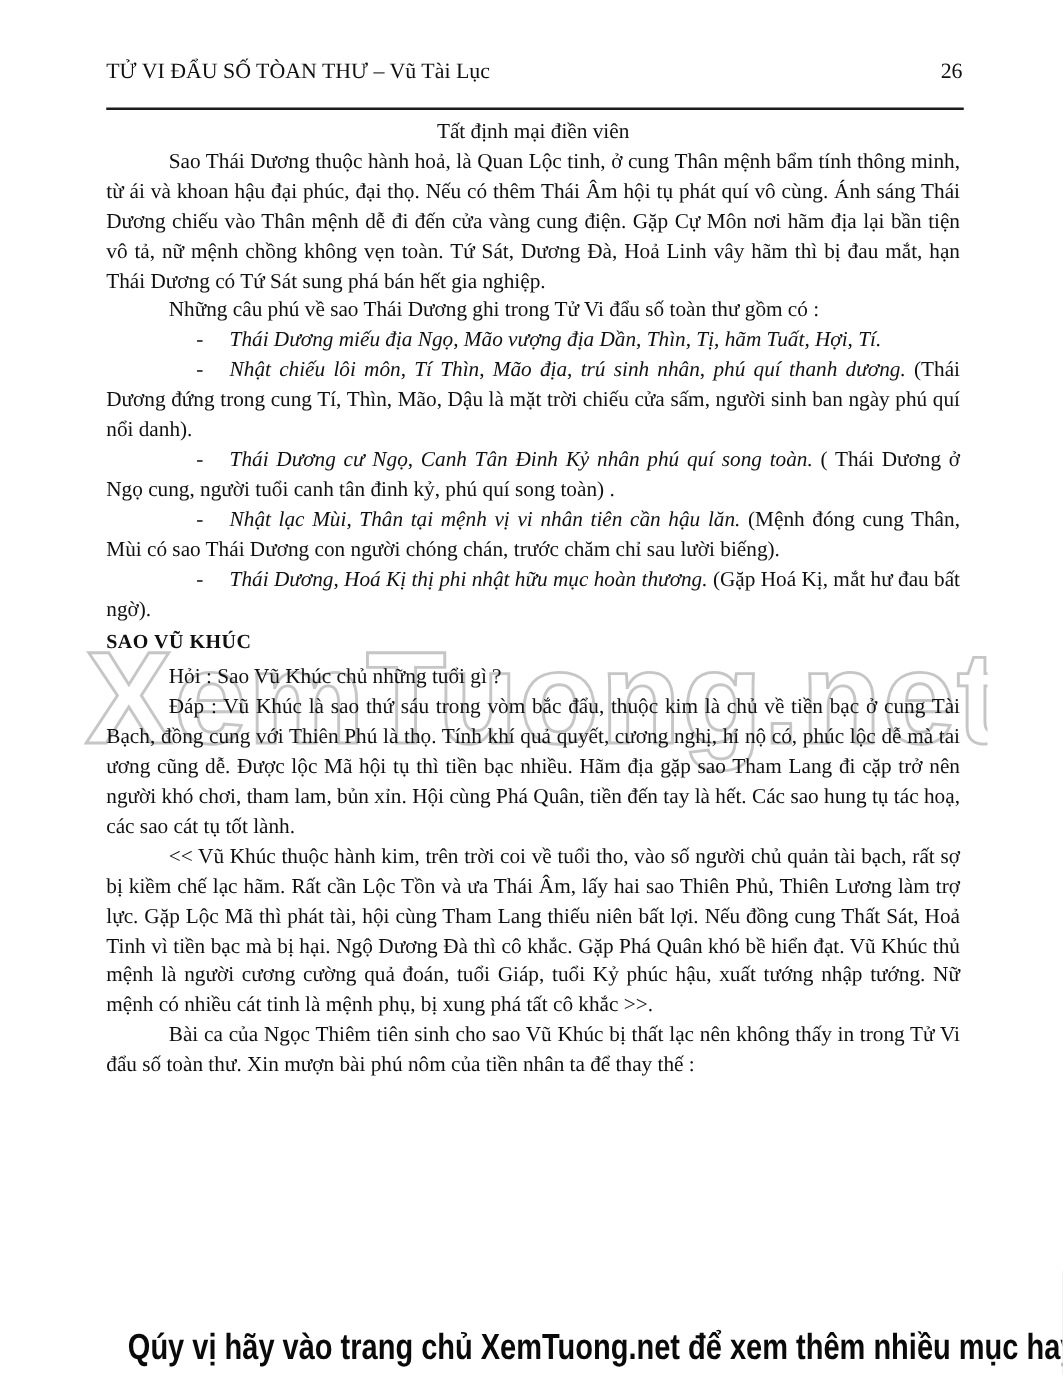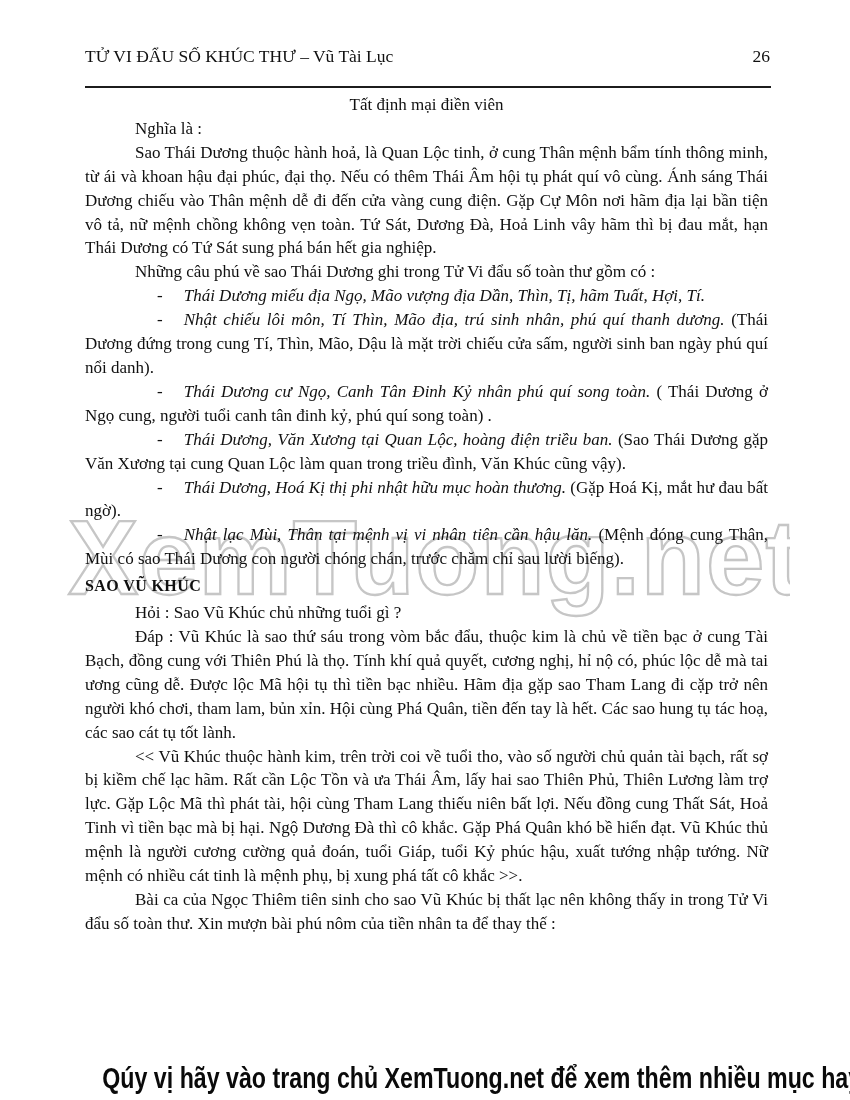--- a/index.html
+++ b/index.html
@@ -80,47 +80,45 @@
     transform-origin: center;
     white-space: nowrap;
   }
 </style>
 </head>
 <body>
 
 <div class="page">
 
   <div class="header-row">
-    <span>TỬ VI ĐẨU SỐ KHÚC THƯ – Vũ Tài Lục</span>
+    <span>TỬ VI ĐẨU SỐ TÒAN THƯ – Vũ Tài Lục</span>
     <span>26</span>
   </div>
   <div class="header-rule"></div>
 
   <svg class="watermark" width="724" height="170" viewBox="0 0 724 170">
     <text x="2" y="120" font-family="Liberation Sans, DejaVu Sans, sans-serif" font-size="105" font-weight="bold" letter-spacing="1" fill="none" stroke="#c0c0c0" stroke-width="2.3">XemTuong.net</text>
   </svg>
 
   <div class="content">
 
     <p class="verse-line">Tất định mại điền viên</p>
-    <p class="ind">Nghĩa là :</p>
     <p class="ind">Sao Thái Dương thuộc hành hoả, là Quan Lộc tinh, ở cung Thân mệnh bẩm tính thông minh, từ ái và khoan hậu đại phúc, đại thọ. Nếu có thêm Thái Âm hội tụ phát quí vô cùng. Ánh sáng Thái Dương chiếu vào Thân mệnh dễ đi đến cửa vàng cung điện. Gặp Cự Môn nơi hãm địa lại bần tiện vô tả, nữ mệnh chồng không vẹn toàn. Tứ Sát, Dương Đà, Hoả Linh vây hãm thì bị đau mắt, hạn Thái Dương có Tứ Sát sung phá bán hết gia nghiệp.</p>
     <p class="ind">Những câu phú về sao Thái Dương ghi trong Tử Vi đẩu số toàn thư gồm có :</p>
 
     <p class="phu-item"><span class="dash">-</span><span class="it">Thái Dương miếu địa Ngọ, Mão vượng địa Dần, Thìn, Tị, hãm Tuất, Hợi, Tí.</span> <span></span></p>
 
     <p class="phu-item"><span class="dash">-</span><span class="it">Nhật chiếu lôi môn, Tí Thìn, Mão địa, trú sinh nhân, phú quí thanh dương.</span> <span>(Thái Dương đứng trong cung Tí, Thìn, Mão, Dậu là mặt trời chiếu cửa sấm, người sinh ban ngày phú quí nổi danh).</span></p>
 
     <p class="phu-item"><span class="dash">-</span><span class="it">Thái Dương cư Ngọ, Canh Tân Đinh Kỷ nhân phú quí song toàn.</span> <span>( Thái Dương ở Ngọ cung, người tuổi canh tân đinh kỷ, phú quí song toàn) .</span></p>
 
-    <p class="phu-item"><span class="dash">-</span><span class="it">Thái Dương, Văn Xương tại Quan Lộc, hoàng điện triều ban.</span> <span>(Sao Thái Dương gặp Văn Xương tại cung Quan Lộc làm quan trong triều đình, Văn Khúc cũng vậy).</span></p>
+
+    <p class="phu-item"><span class="dash">-</span><span class="it">Nhật lạc Mùi, Thân tại mệnh vị vi nhân tiên cần hậu lăn.</span> <span>(Mệnh đóng cung Thân, Mùi có sao Thái Dương con người chóng chán, trước chăm chỉ sau lười biếng).</span></p>
 
     <p class="phu-item"><span class="dash">-</span><span class="it">Thái Dương, Hoá Kị thị phi nhật hữu mục hoàn thương.</span> <span>(Gặp Hoá Kị, mắt hư đau bất ngờ).</span></p>
-
-    <p class="phu-item"><span class="dash">-</span><span class="it">Nhật lạc Mùi, Thân tại mệnh vị vi nhân tiên cần hậu lăn.</span> <span>(Mệnh đóng cung Thân, Mùi có sao Thái Dương con người chóng chán, trước chăm chỉ sau lười biếng).</span></p>
 
 
     <p class="section-heading">SAO VŨ KHÚC</p>
 
     <p class="ind question">Hỏi : Sao Vũ Khúc chủ những tuổi gì ?</p>
     <p class="ind">Đáp : Vũ Khúc là sao thứ sáu trong vòm bắc đẩu, thuộc kim là chủ về tiền bạc ở cung Tài Bạch, đồng cung với Thiên Phú là thọ. Tính khí quả quyết, cương nghị, hỉ nộ có, phúc lộc dễ mà tai ương cũng dễ. Được lộc Mã hội tụ thì tiền bạc nhiều. Hãm địa gặp sao Tham Lang đi cặp trở nên người khó chơi, tham lam, bủn xỉn. Hội cùng Phá Quân, tiền đến tay là hết. Các sao hung tụ tác hoạ, các sao cát tụ tốt lành.</p>
     <p class="ind">&lt;&lt; Vũ Khúc thuộc hành kim, trên trời coi về tuổi tho, vào số người chủ quản tài bạch, rất sợ bị kiềm chế lạc hãm. Rất cần Lộc Tồn và ưa Thái Âm, lấy hai sao Thiên Phủ, Thiên Lương làm trợ lực. Gặp Lộc Mã thì phát tài, hội cùng Tham Lang thiếu niên bất lợi. Nếu đồng cung Thất Sát, Hoả Tinh vì tiền bạc mà bị hại. Ngộ Dương Đà thì cô khắc. Gặp Phá Quân khó bề hiển đạt. Vũ Khúc thủ mệnh là người cương cường quả đoán, tuổi Giáp, tuổi Kỷ phúc hậu, xuất tướng nhập tướng. Nữ mệnh có nhiều cát tinh là mệnh phụ, bị xung phá tất cô khắc &gt;&gt;.</p>
     <p class="ind">Bài ca của Ngọc Thiêm tiên sinh cho sao Vũ Khúc bị thất lạc nên không thấy in trong Tử Vi đẩu số toàn thư. Xin mượn bài phú nôm của tiền nhân ta để thay thế :</p>
 
   </div>

